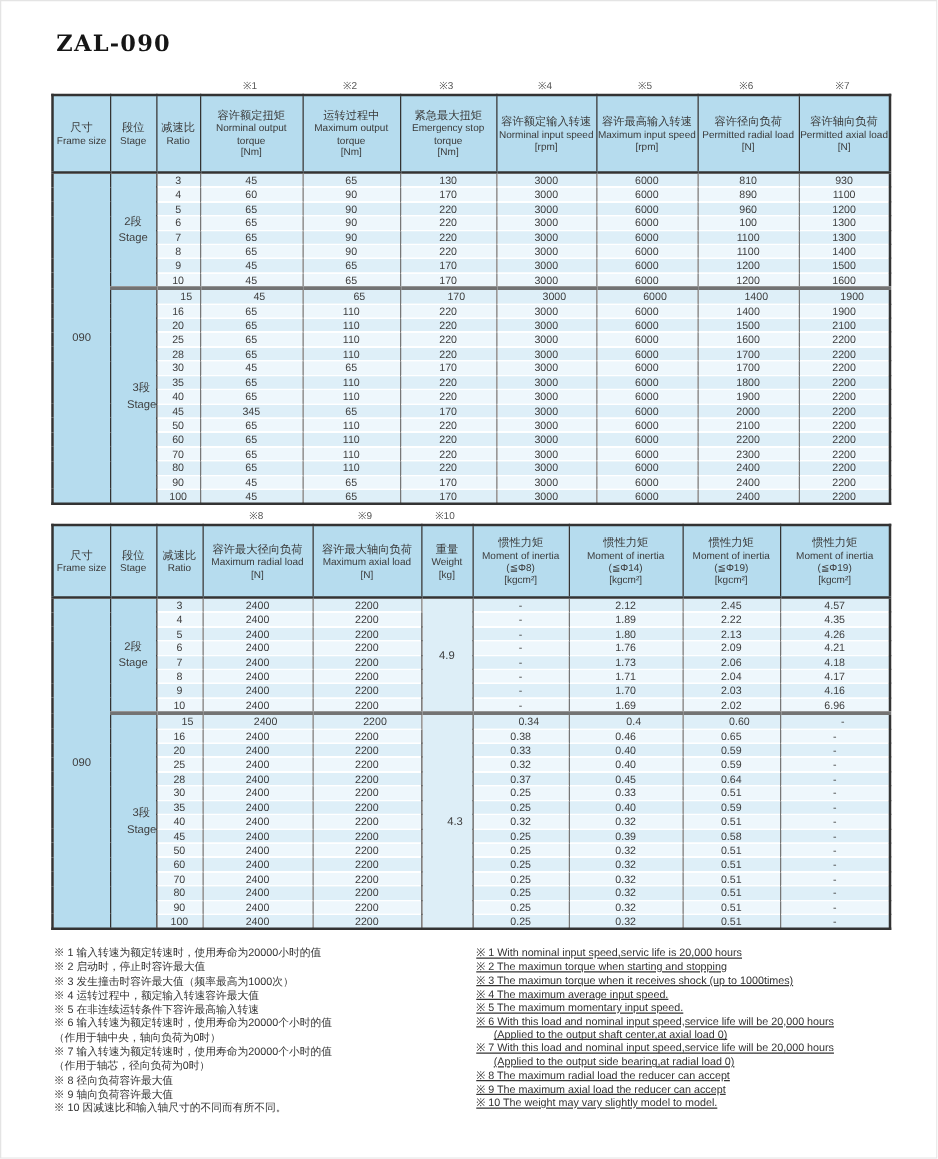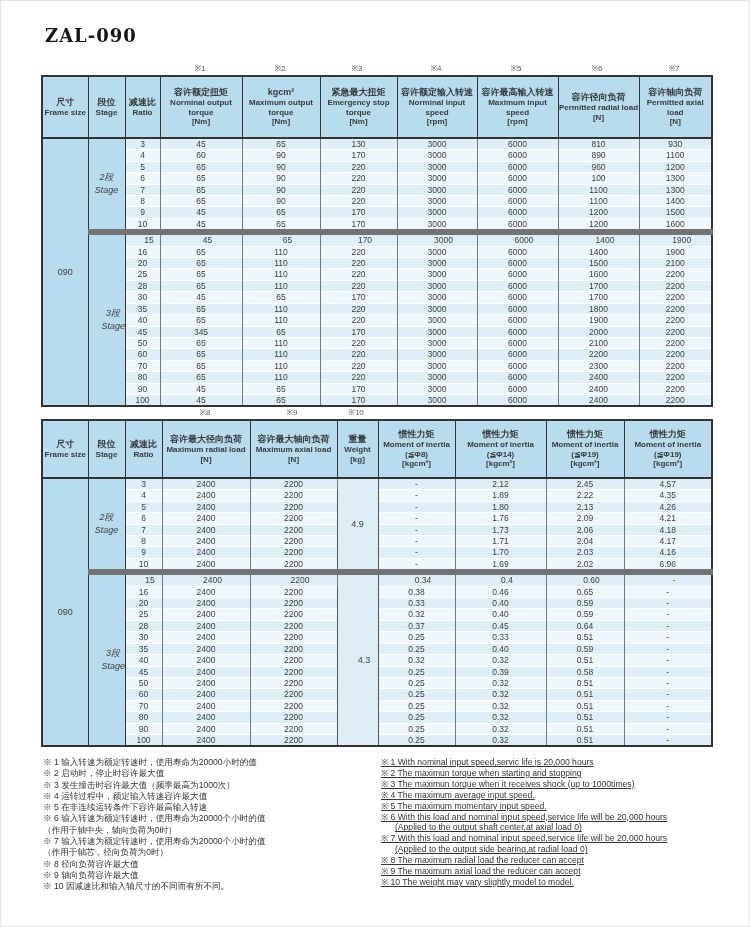--- a/index.html
+++ b/index.html
@@ -7,35 +7,35 @@
         font-family:"Liberation Sans",sans-serif;color:#3e3e3e;border:1px solid #e4e4e4;box-sizing:border-box;}
   #page-title{position:absolute;left:44px;top:24px;font-family:"DejaVu Serif",serif;
         font-weight:bold;font-size:18px;letter-spacing:1px;color:#161616;}
   .refs{position:absolute;left:40px;width:670px;height:12px;}
   #t1-refs{top:61px;} #t2-refs{top:405px;}
   .ref{position:absolute;top:0;transform:translateX(-50%);font-size:8px;color:#555;white-space:nowrap;}
   .spec-table{position:absolute;left:40px;border-collapse:collapse;table-layout:fixed;width:670px;
         border:2px solid #333;}
   #t1{top:74px;} #t2{top:418px;}
   .spec-table th{background:#b6dcee;border:1px solid #333;border-bottom:2px solid #333;
-        padding:1px 0;vertical-align:middle;font-weight:bold;text-align:center;}
+        padding:1px 0;vertical-align:middle;font-weight:normal;text-align:center;}
   #t1 th{height:58px;} #t2 th{height:54px;}
   .h-zh{font-size:9px;color:#3a3a3a;line-height:11px;}
   .h-en{font-size:8px;color:#3a3a3a;line-height:9.5px;}
   .h-cond,.h-unit{font-size:8px;color:#3a3a3a;line-height:9.5px;}
   .h-cond:empty,.h-unit:empty{display:none;}
   .spec-table td{border-left:1px solid #777;border-right:1px solid #777;border-top:1px solid #fff;
         font-size:8.5px;text-align:center;padding:0;height:10.4px;line-height:10.4px;
         white-space:nowrap;overflow:hidden;}
   tr.zr-a td{background:#deeff8;}
   tr.zr-b td{background:#eef7fc;}
-  tr.grp td{border-top:6px solid #737373;padding-left:13px;}
+  tr.grp td{border-top:3px solid #737373;padding-left:13px;}
   td.c-frame,td.c-stage{background:#b6dcee !important;border:1px solid #333;font-size:9px;}
   td.c-weight{background:#ddeef7 !important;border:1px solid #555;font-size:9px;}
-  .stage-zh,.stage-en{line-height:13px;font-size:9px;font-style:italic;}
+  .stage-zh,.stage-en{line-height:13px;font-size:9px;}
   .fn{position:absolute;top:756px;font-size:8.6px;color:#333;}
   #fn-zh{left:42px;width:336px;} #fn-en{left:380px;width:350px;text-decoration:underline;}
   #fn-zh .fn-line{line-height:11.3px;} #fn-en .fn-line{line-height:10.9px;}
   #fn-en .fn-cont{padding-left:14px;}
   .fn-line{white-space:nowrap;}
 </style>
 </head>
 <body>
 
 <div class="page">
@@ -78,21 +78,21 @@
         <th>
             <div class="h-zh">减速比</div>
             <div class="h-en">Ratio</div>
           </th>
         <th>
             <div class="h-zh">容许额定扭矩</div>
             <div class="h-en">Norminal output torque</div>
             <div class="h-unit">[Nm]</div>
           </th>
         <th>
-            <div class="h-zh">kgcm²</div>
+            <div class="h-zh">运转过程中</div>
             <div class="h-en">Maximum output torque</div>
             <div class="h-unit">[Nm]</div>
           </th>
         <th>
             <div class="h-zh">紧急最大扭矩</div>
             <div class="h-en">Emergency stop torque</div>
             <div class="h-unit">[Nm]</div>
           </th>
         <th>
             <div class="h-zh">容许额定输入转速</div>

